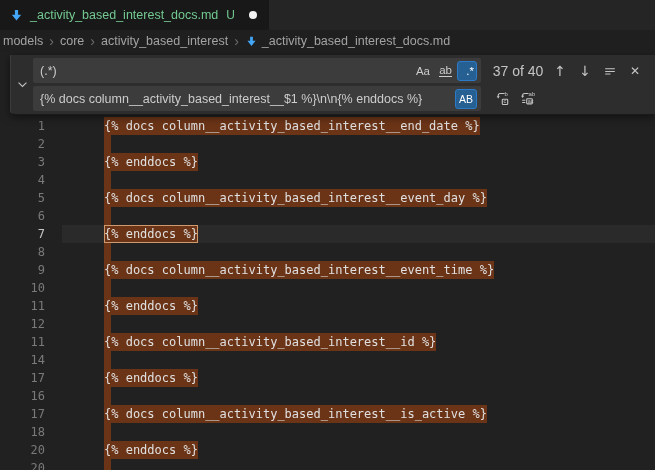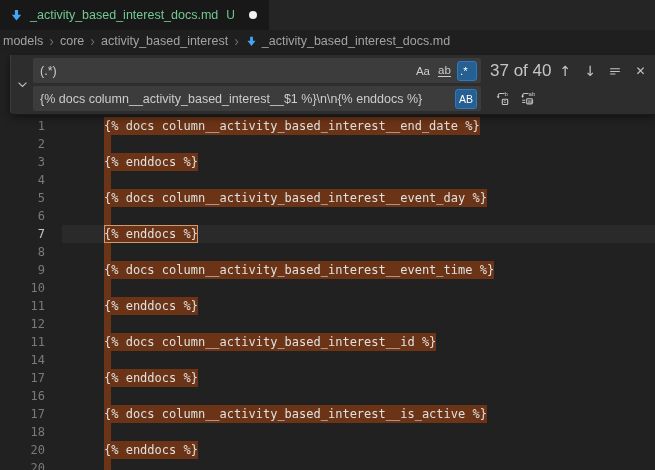--- a/index.html
+++ b/index.html
@@ -55,25 +55,25 @@
   .fw-input {
     width:448px; height:25px; flex:none; background:#3c3c3c; border-radius:2px;
     display:flex; align-items:center; padding:0 4px 0 7px;
     font-size:12.5px; color:#cccccc; cursor:text;
   }
   .fw-input-text { flex:1; white-space:pre; overflow:hidden; }
   .fw-opts { display:flex; align-items:center; gap:2px; }
   .opt-btn {
     min-width:20px; height:20px; border:1px solid transparent; background:none; border-radius:3px;
     color:#cccccc; font-family:"Liberation Sans", sans-serif; font-size:11.5px;
-    display:flex; align-items:center; justify-content:flex-start; cursor:pointer; padding:0 2px;
+    display:flex; align-items:center; justify-content:flex-end; cursor:pointer; padding:0 2px;
   }
   .opt-btn .ww { border-bottom:1px solid #cccccc; line-height:11px; }
   .opt-btn.active { background:#265f92; border-color:#2a7ac9; color:#ffffff; }
-  .fw-results { font-size:17px; color:#c5c5c5; margin-left:9px; min-width:56px;text-align:center; }
+  .fw-results { font-size:14px; color:#c5c5c5; margin-left:9px; min-width:56px;text-align:center; }
   .icon-btn {
     width:22px; height:22px; background:none; border:none; border-radius:4px;
     color:#c5c5c5; font-size:14px; display:flex; align-items:center; justify-content:center;
     cursor:pointer; margin-left:3px; font-family:"DejaVu Sans", sans-serif;
   }
   .preserve-case {
     min-width:22px; height:20px; border-radius:3px; border:1px solid #2a7ac9; background:#265f92;
     color:#fff; font-size:10.5px; font-family:"Liberation Sans", sans-serif;
     display:flex; align-items:center; justify-content:center; cursor:pointer; margin-left:4px;
   }

